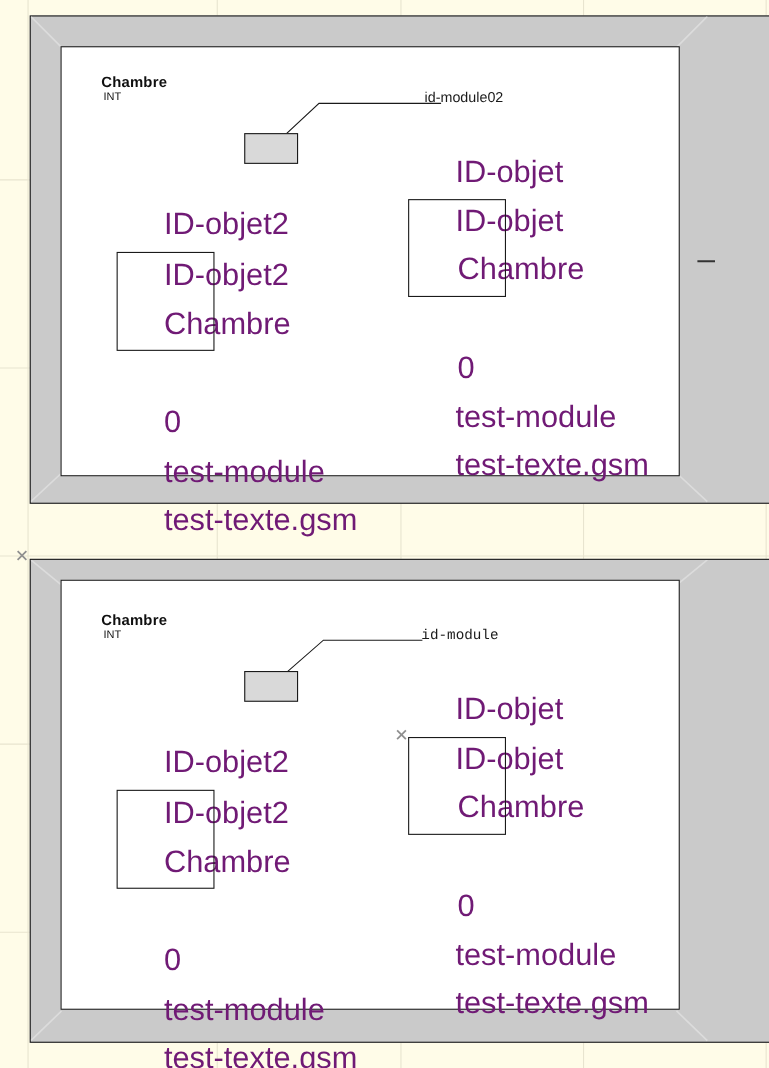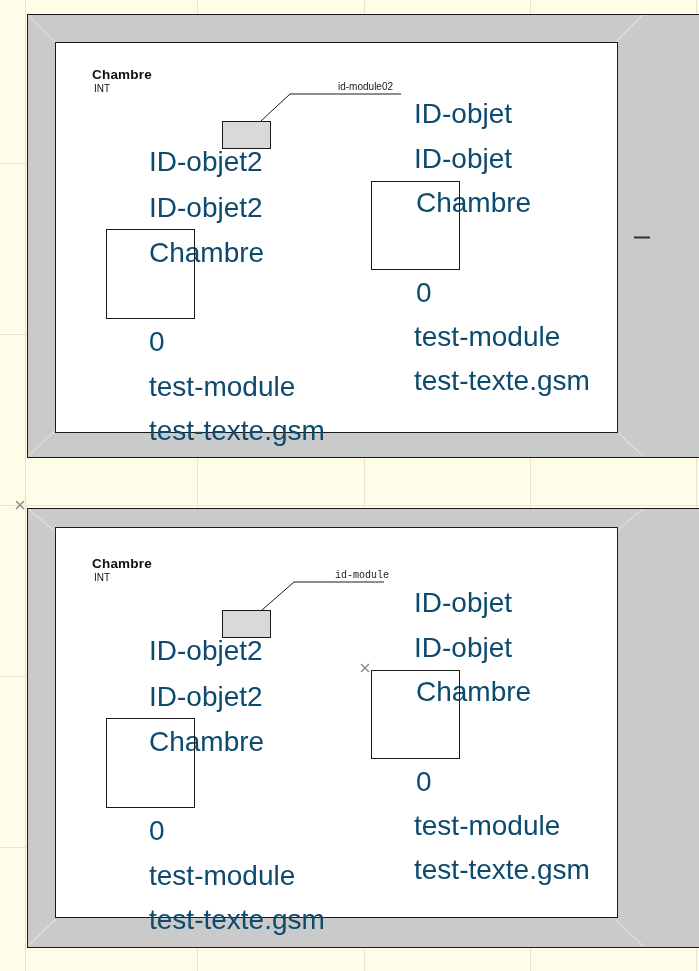--- a/index.html
+++ b/index.html
@@ -53,32 +53,34 @@
     font-size: 10px; white-space: nowrap;
   }
   .module-box {
     position: absolute; left: 194px; top: 106px;
     width: 47px; height: 26px;
     background: #D9D9D9;
     border: 1px solid #1a1a1a;
   }
   .module-label {
     position: absolute; top: 66px;
-    font-size: 10px; color: #1a1a1a;
+    font-size: 13px; color: #1a1a1a;
     white-space: nowrap;
+    margin-left: 48px;
   }
   .panel-1 .module-label { left: 310px; }
   .panel-2 .module-label { left: 307px; font-family: Liberation Mono, monospace; }
 
   .row {
     position: absolute;
     font-size: 28px;
     line-height: 1.1;
     white-space: nowrap;
-    color: #0c4a6e;
+    color: #701a75;
+    margin-top: 42px;
   }
   .square {
     position: absolute;
     border: 1px solid #1a1a1a;
     background: transparent;
   }
   .sq-left  { left: 78px;  top: 214px; width: 87px; height: 88px; }
   .sq-right { left: 343px; top: 166px; width: 87px; height: 87px; }
 </style>
 </head>

